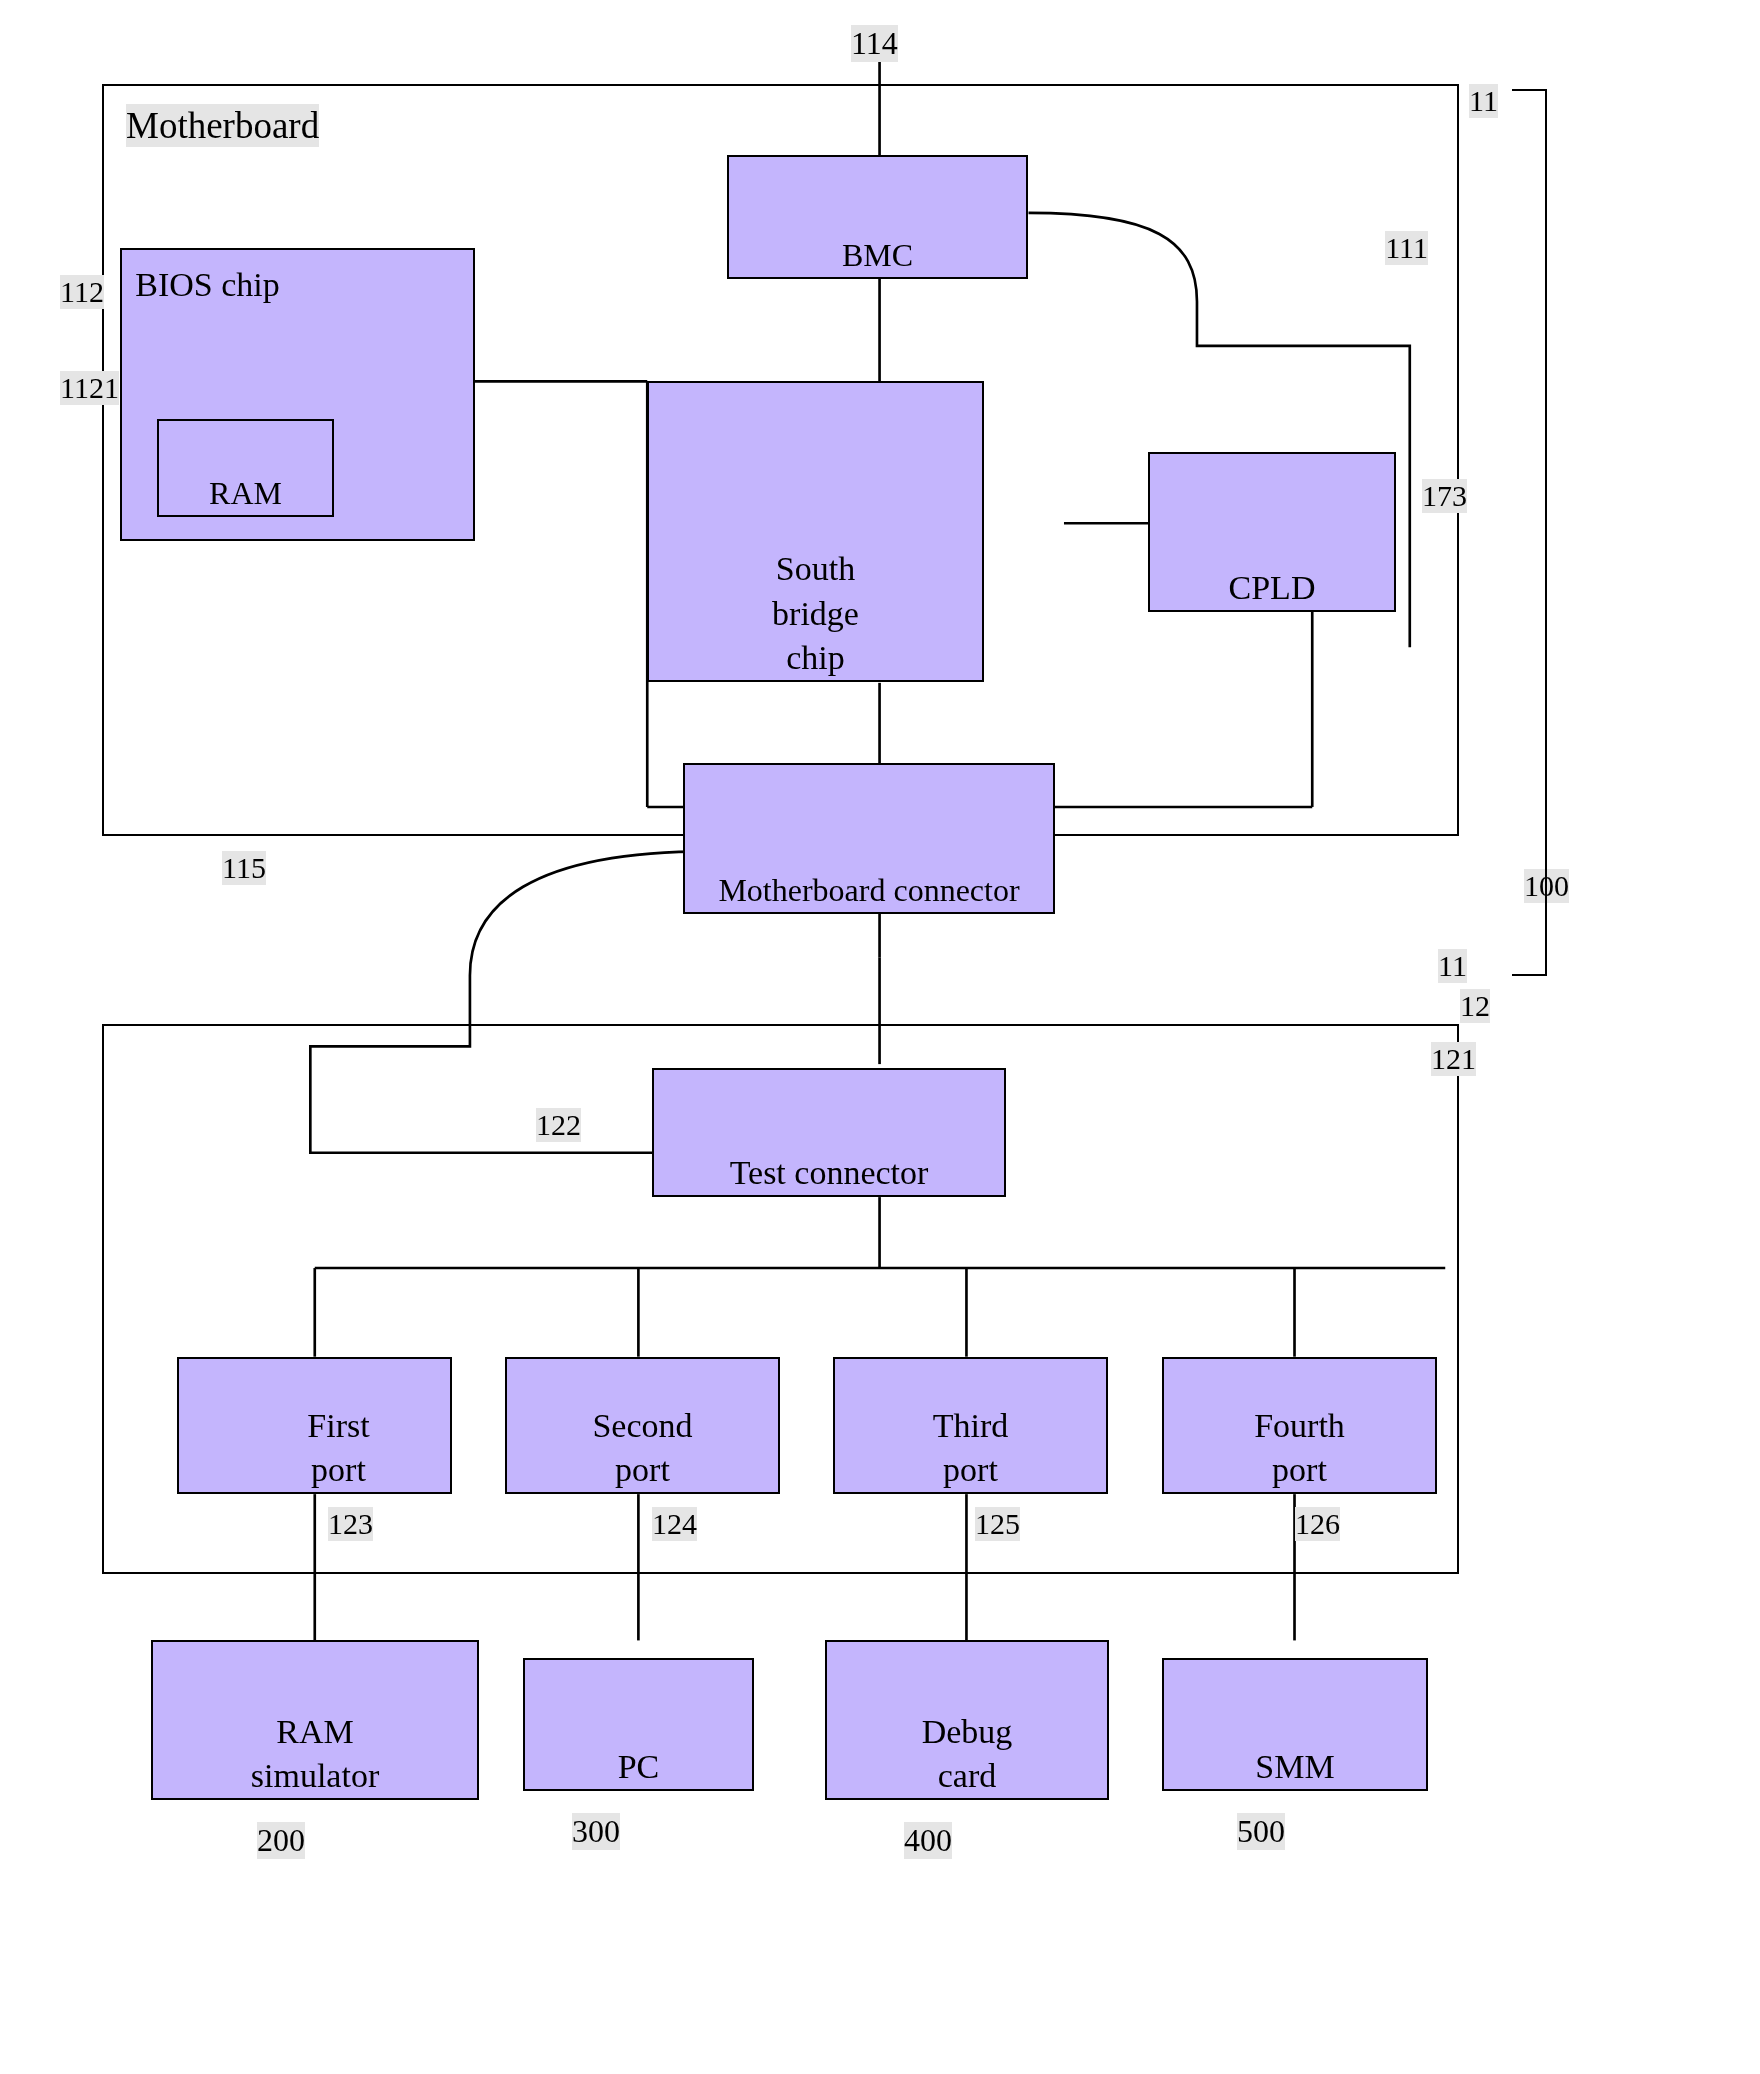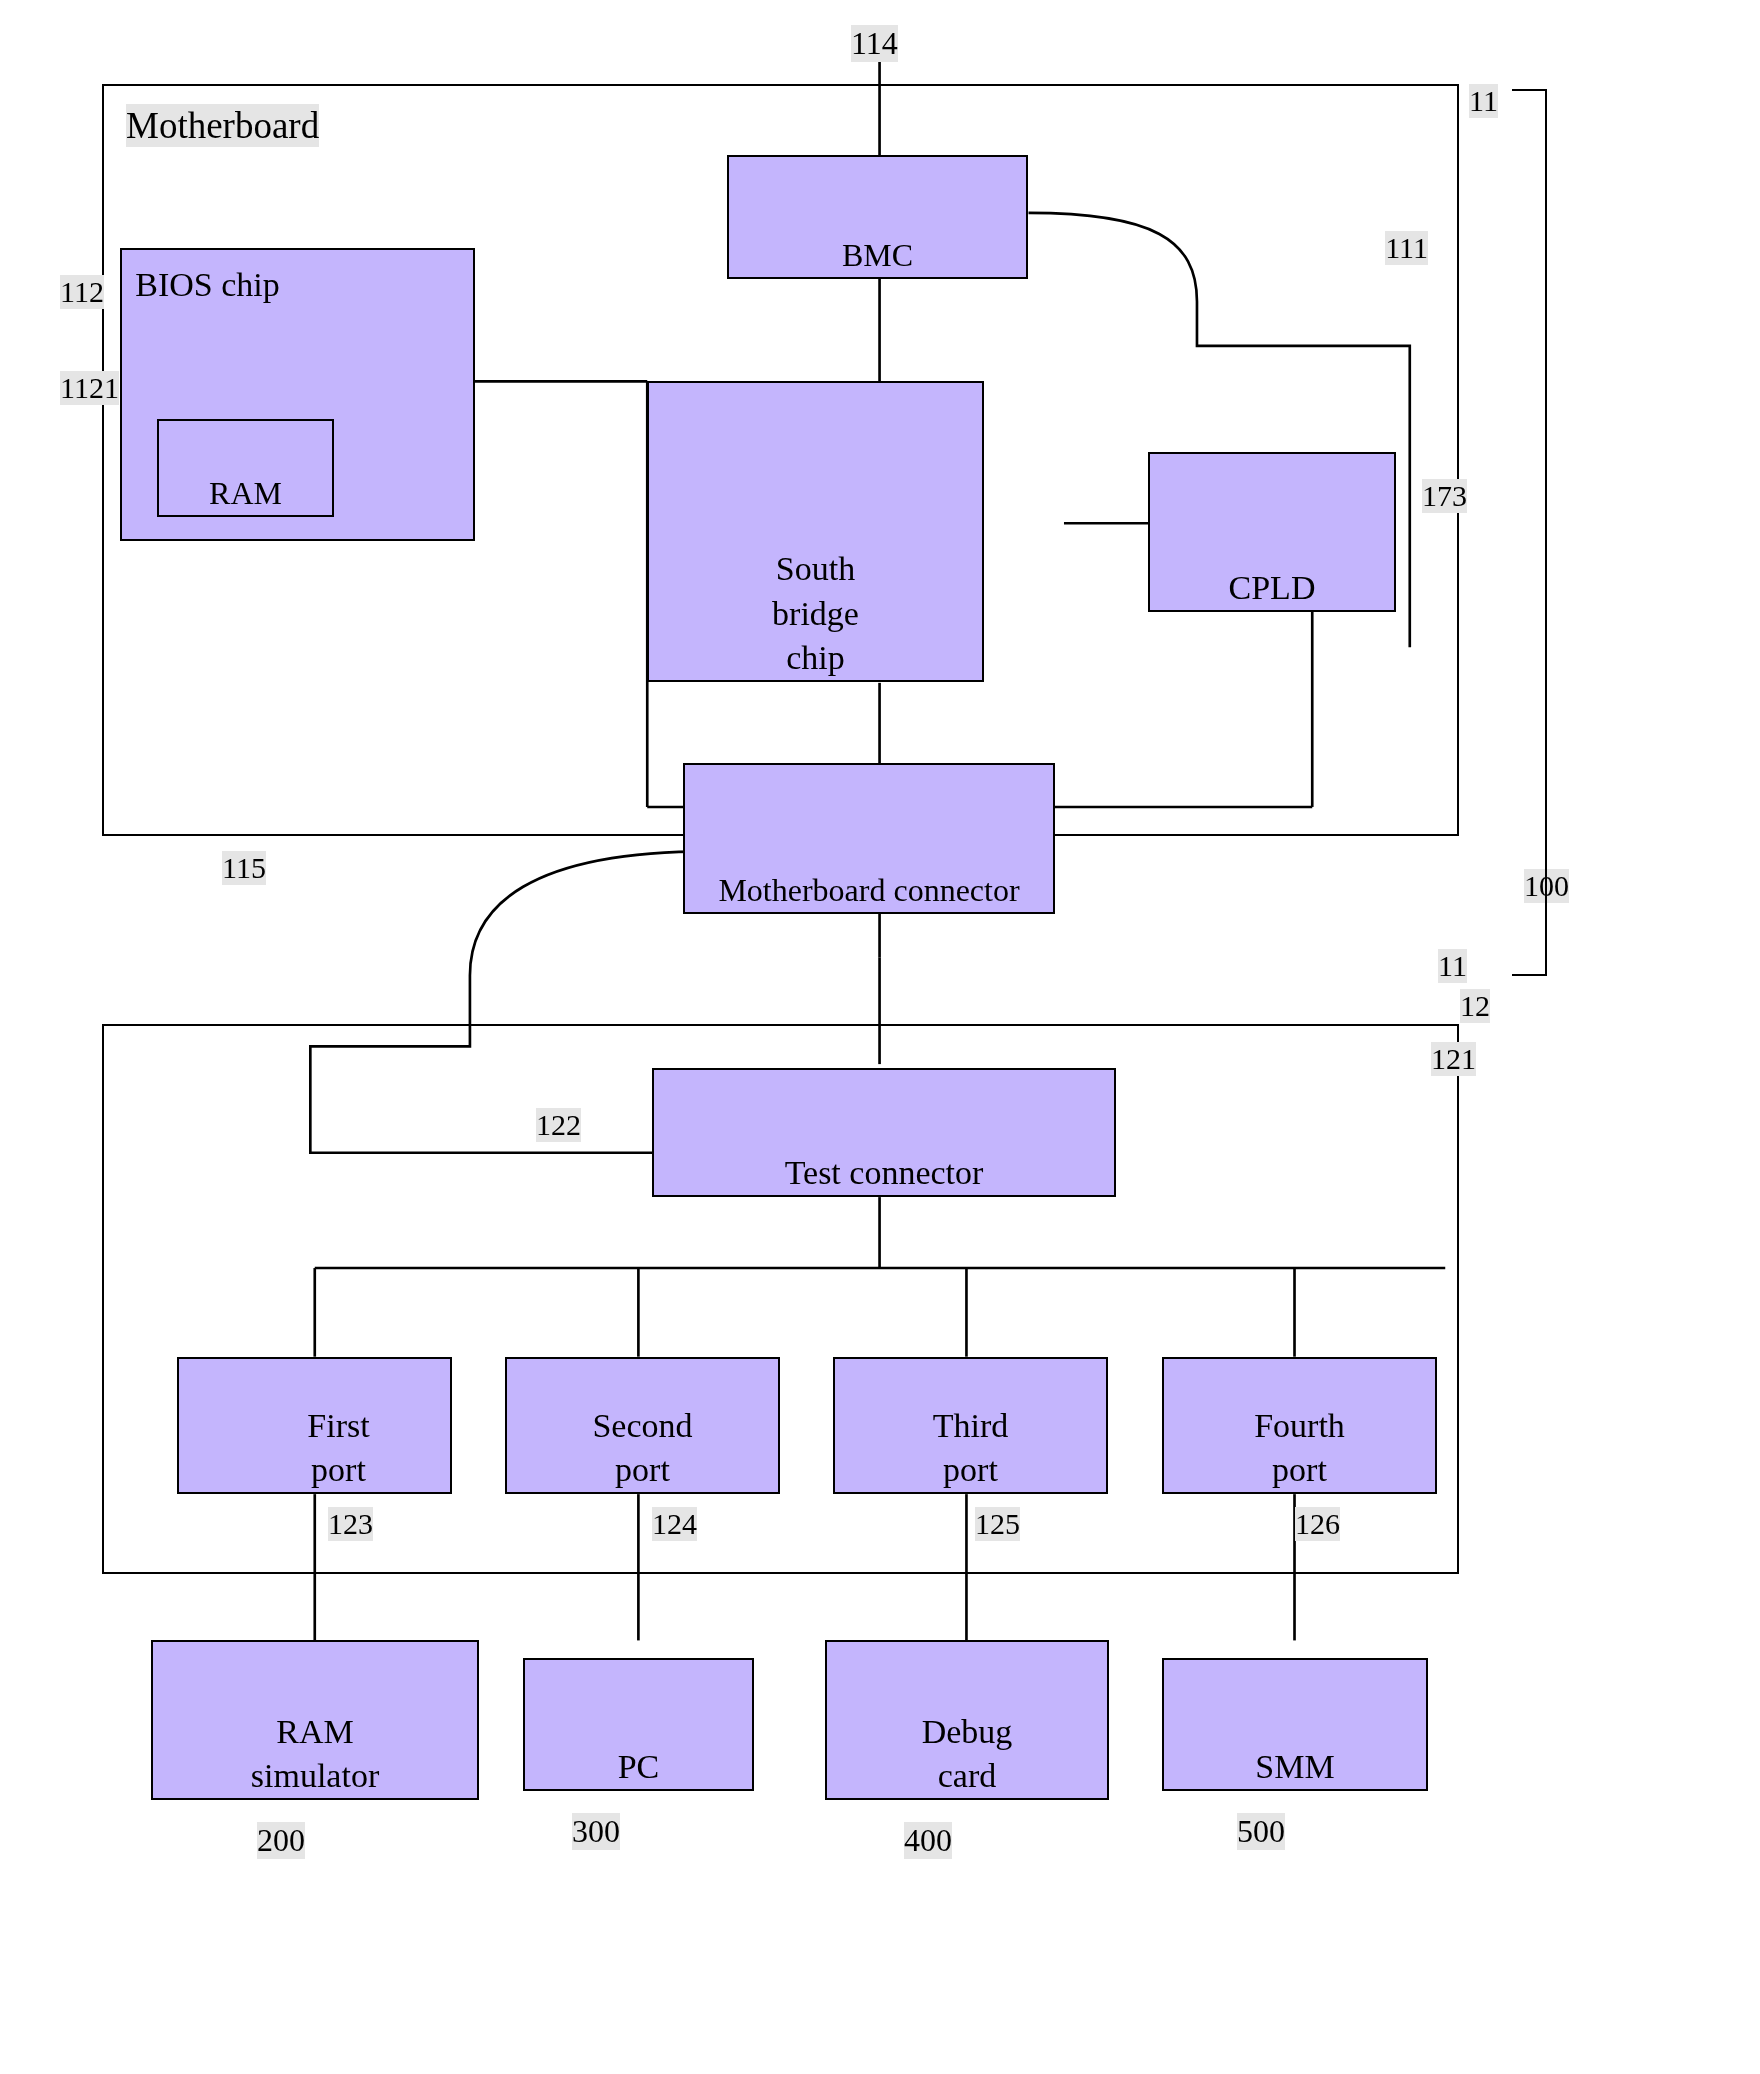--- a/index.html
+++ b/index.html
@@ -152,21 +152,21 @@
 
   <div class="label" style="top:949px; right:293px; font-size:30px;">11</div>
 
   <div class="label" style="top:989px; right:270px; font-size:30px;">12</div>
 
   <div class="container-box" style="top:1024px; left:102px; width:1357px; height:550px;">
   </div>
 
   <div class="label" style="top:1042px; right:284px; font-size:30px;">121</div>
 
-  <div class="box" style="top:1068px; left:652px; width:464px; height:129px;">
+  <div class="box" style="top:1068px; left:652px; width:354px; height:129px;">
     <span style="font-size:34px;">Test connector</span>
   </div>
 
   <div class="label" style="top:1108px; left:536px; font-size:30px;">122</div>
 
   <div class="box" style="top:1357px; left:177px; width:275px; height:137px;padding-left:48px;">
     <span style="font-size:34px; white-space:pre;">First
 port</span>
   </div>
 

